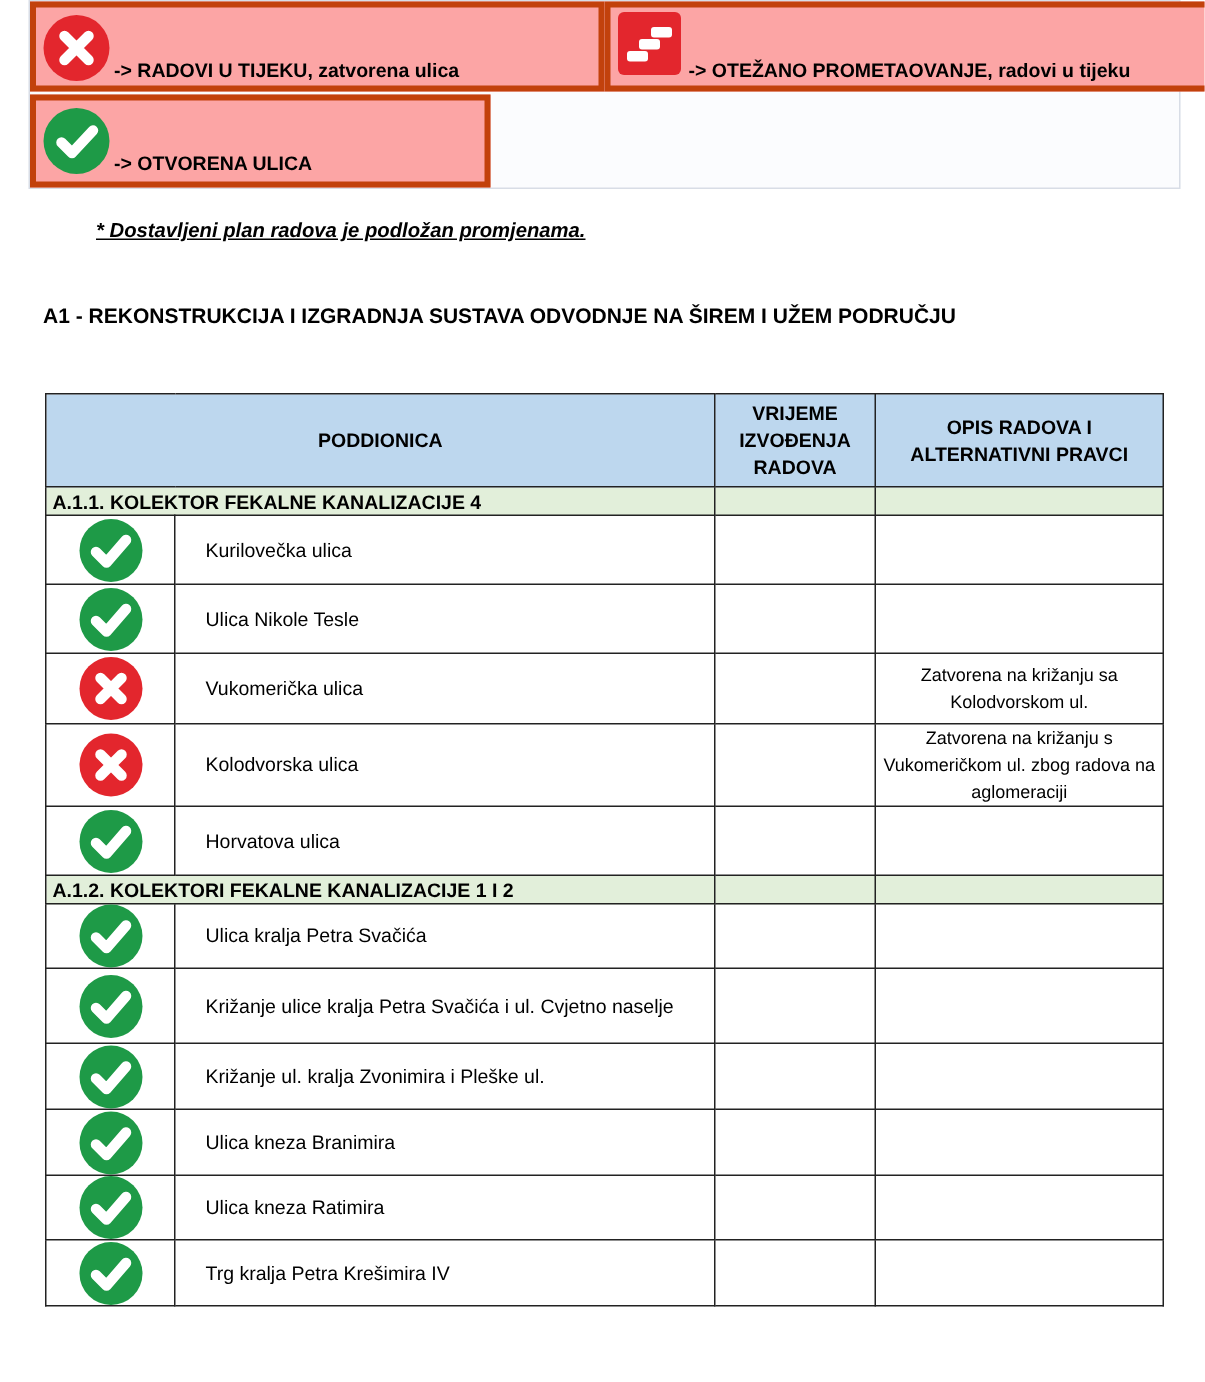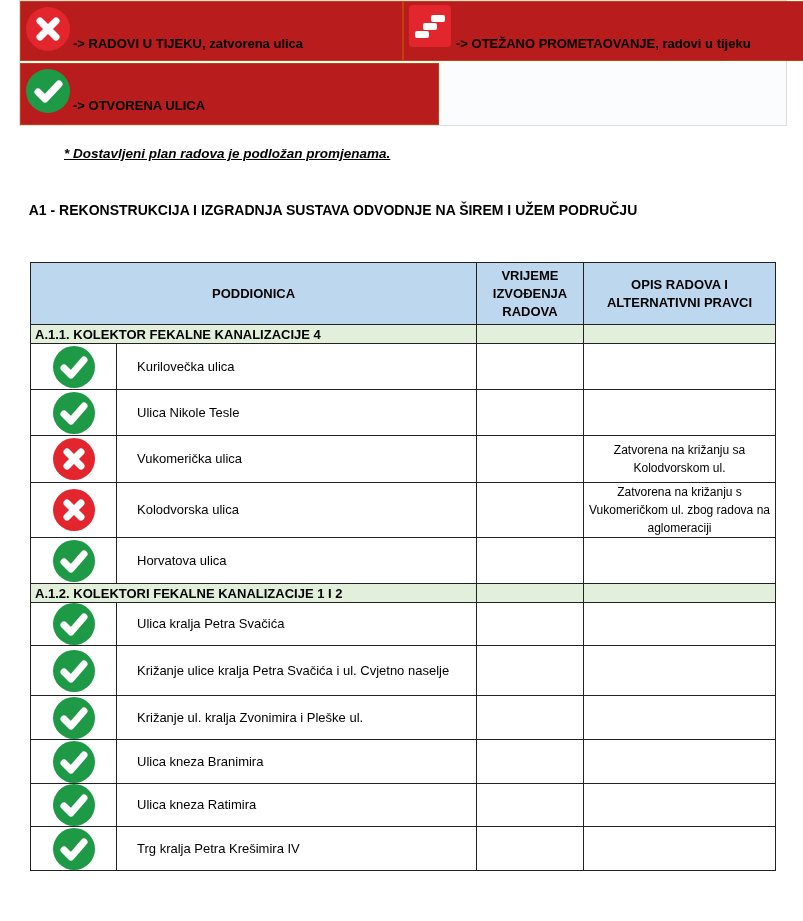--- a/index.html
+++ b/index.html
@@ -1,18 +1,18 @@
 <!DOCTYPE html>
 <html><head>
 <meta charset="utf-8">
 <style>
   html, body { margin:0; padding:0; background:#ffffff; }
   body { width:803px; height:921px; position:relative; overflow:hidden; font-family:"Liberation Sans", sans-serif; color:#000; }
   .legend { position:absolute; left:19px; top:0; width:766px; height:124px; border:1px solid #d8dde6; background:#fbfcfe; }
-  .lcell { position:absolute; background:#b91c1c; border:1px solid #c2410c; box-sizing:border-box; }
+  .lcell { position:absolute; background:#fca5a5; border:4px solid #c2410c; box-sizing:border-box; }
   .lcell .txt { position:absolute; font-weight:bold; font-size:13px; white-space:nowrap; }
   .icon-circle { position:absolute; width:44px; height:44px; border-radius:50%; }
   .note { position:absolute; left:64px; top:146px; font-size:13.5px; font-weight:bold; font-style:italic; text-decoration:underline; }
   .title { position:absolute; left:0; width:666px; top:199px; text-align:center; font-size:14px; font-weight:bold; line-height:22px; }
   table { position:absolute; left:30px; top:262px; width:745px; border-collapse:collapse; table-layout:fixed; }
   td, th { border:1.5px solid #222; padding:0; font-size:13px; }
   th { background:#bdd7ee; font-weight:bold; text-align:center; line-height:18px; }
   .sect td { background:#e2efda; font-weight:bold; font-size:13px; height:18px; padding-left:4px; }
   .sect td.e { padding:0; }
   .iconcell { text-align:center; vertical-align:middle; }
@@ -38,21 +38,21 @@
       <svg width="42" height="42">
           <g fill="#fff">
             <rect x="6" y="26" width="14" height="7" rx="2"></rect>
             <rect x="14" y="18" width="14" height="7" rx="2"></rect>
             <rect x="22" y="10" width="14" height="7" rx="2"></rect>
           </g>
         </svg>
     </span>
     <span class="txt" style="left:52px;top:34px;">-&gt; OTEŽANO PROMETAOVANJE, radovi u tijeku</span>
   </div>
-  <div class="lcell" style="left:0;top:62px;width:419px;height:62px;">
+  <div class="lcell" style="left:0;top:62px;width:307px;height:62px;">
     <span class="icon-circle" style="left:5px;top:5px;background:#1e9a47;">
       <svg width="44" height="44">
           <path d="M12 23 L19 30 L33 15" stroke="#fff" stroke-width="7" fill="none" stroke-linecap="round" stroke-linejoin="round"></path>
         </svg>
     </span>
     <span class="txt" style="left:52px;top:34px;">-&gt; OTVORENA ULICA</span>
   </div>
 </div>
 
 <div class="note">* Dostavljeni plan radova je podložan promjenama.</div>

